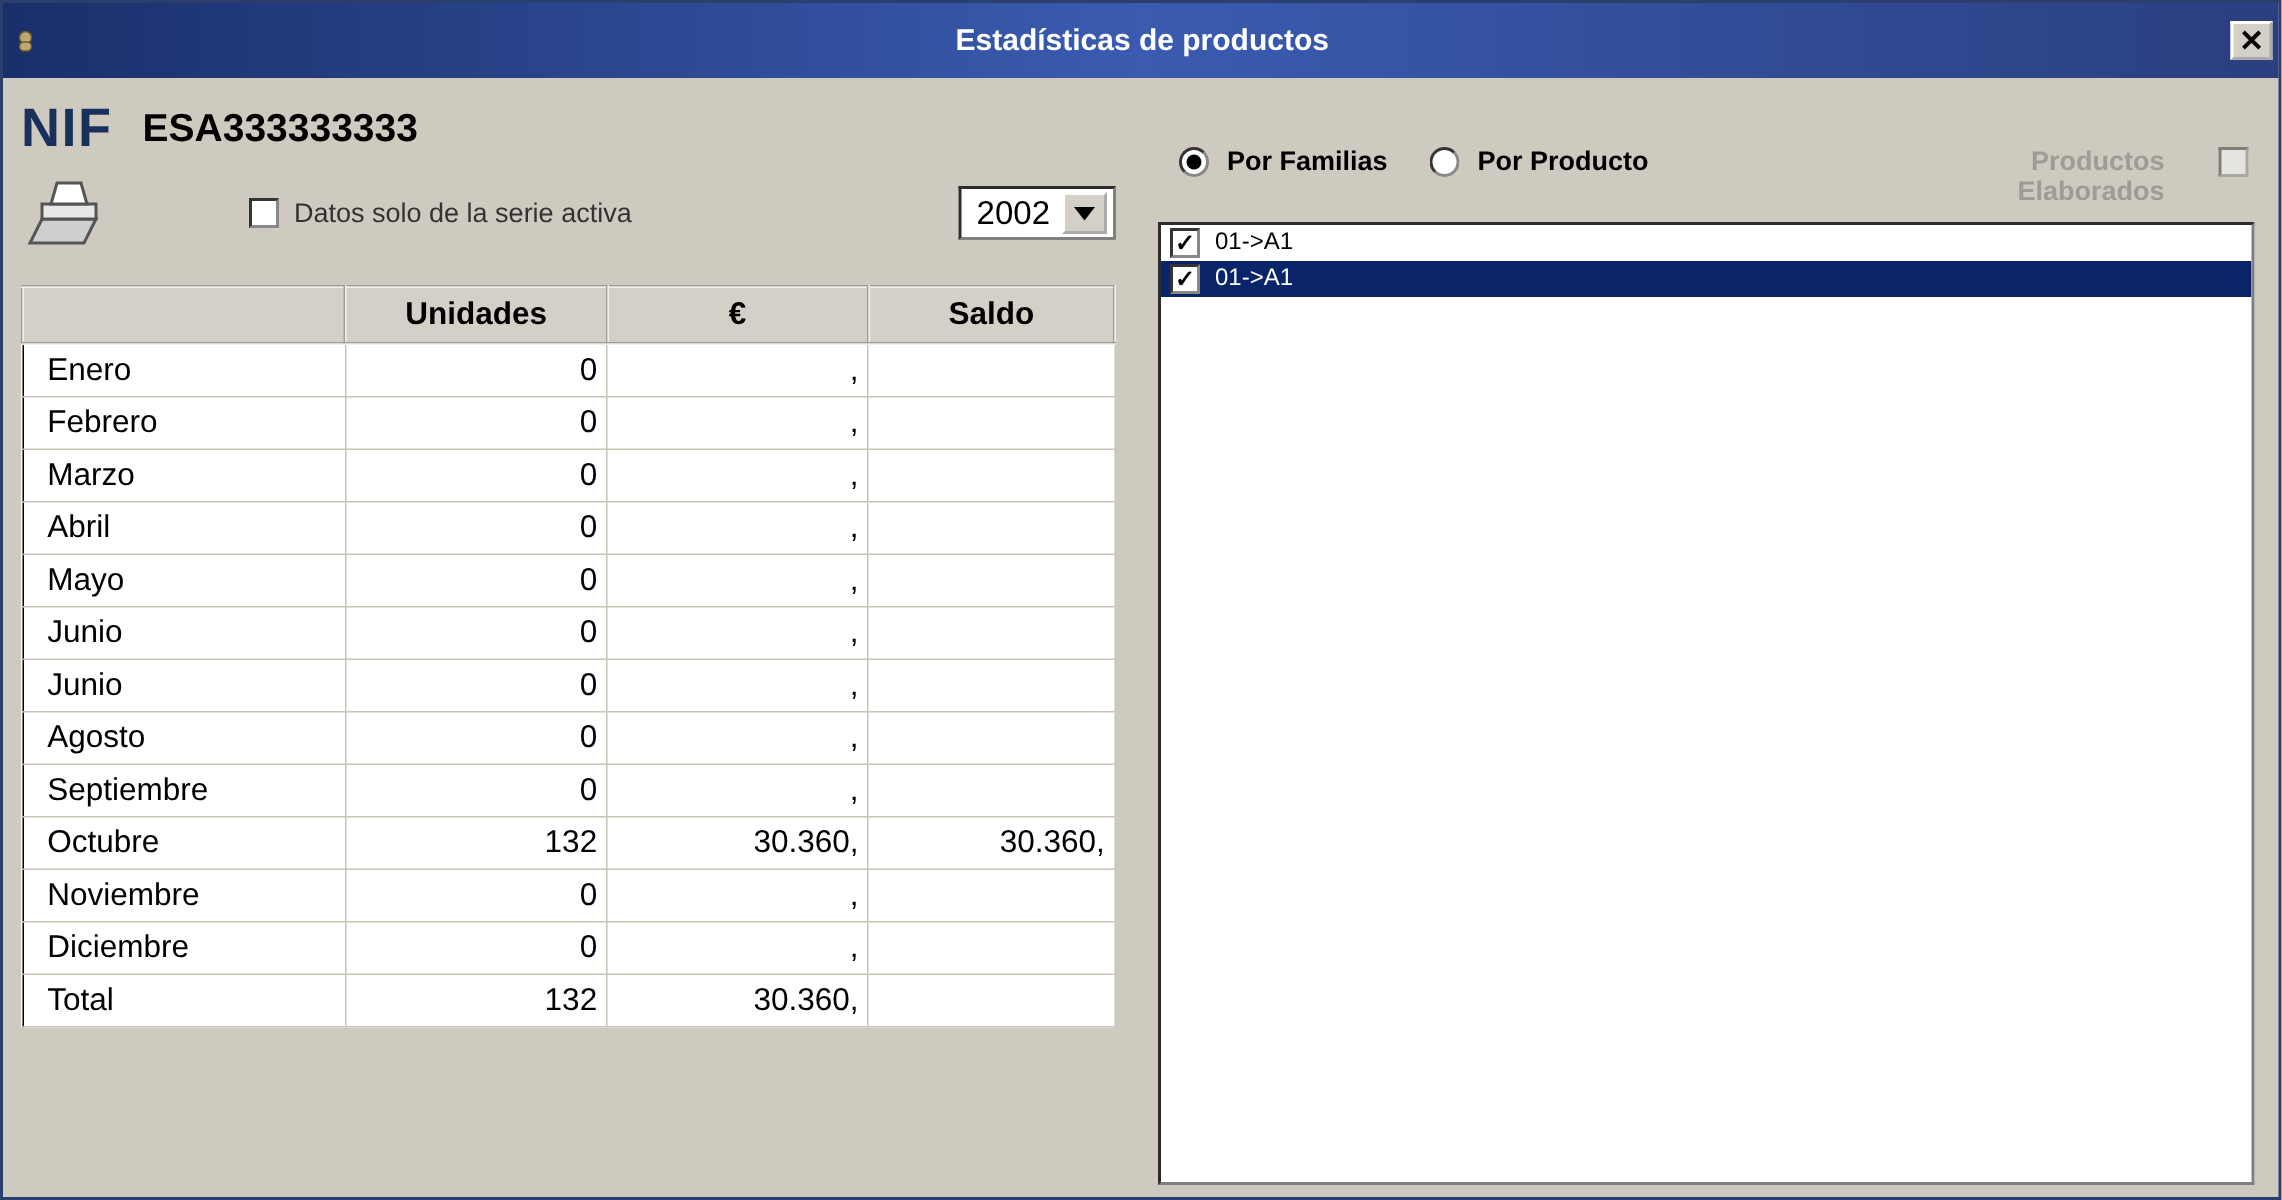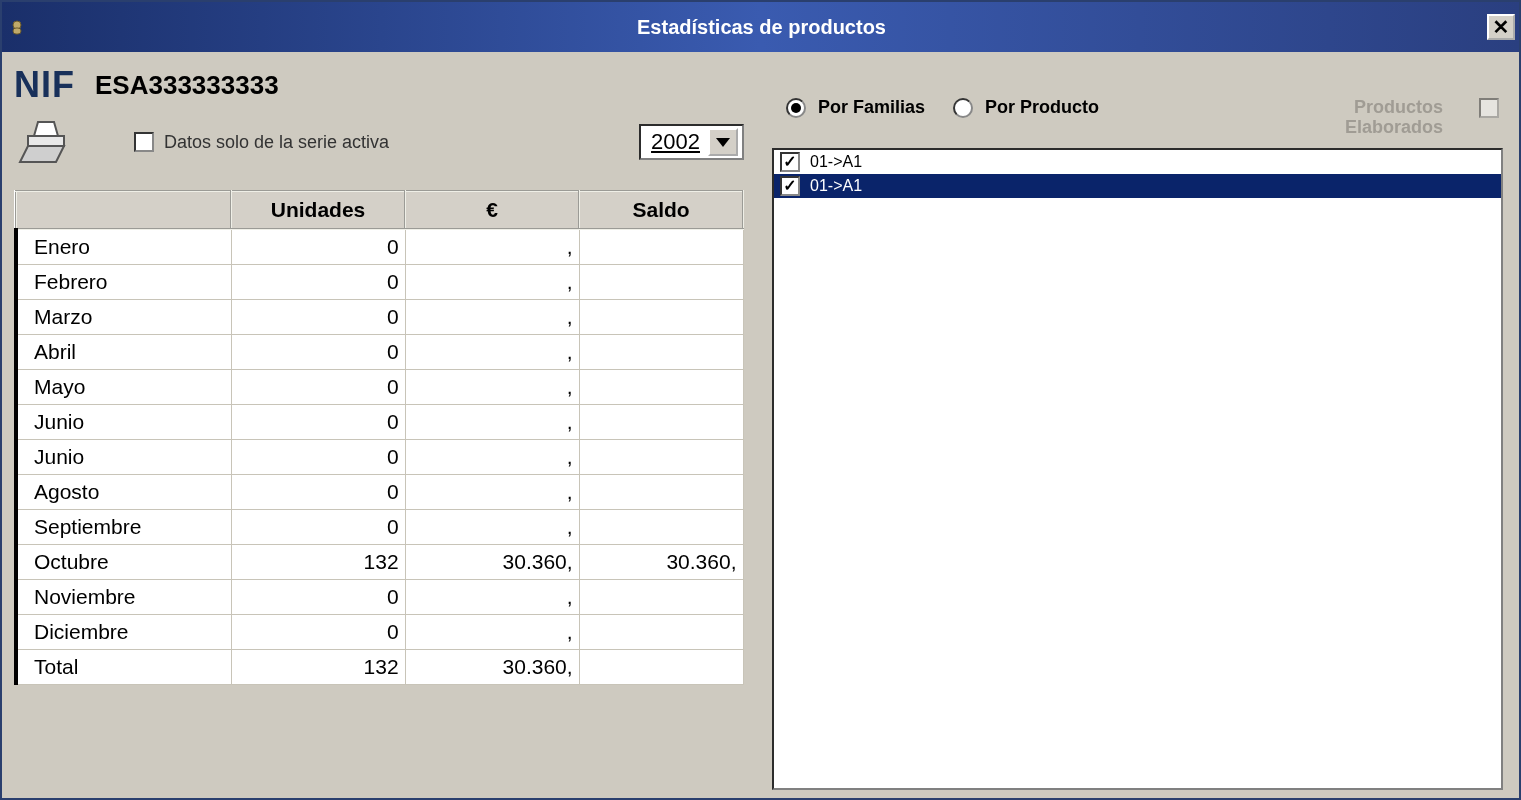--- a/index.html
+++ b/index.html
@@ -87,21 +87,21 @@
     gap: 12px;
     margin-bottom: 18px;
   }
   .print-icon {
     width: 64px; height: 60px;
     display: flex; align-items: center; justify-content: center;
     color: #555;
   }
   .check-wrap {
     display: flex; align-items: center; gap: 10px;
-    margin-left: 44px;
+    margin-left: 76px;
   }
   .winp-checkbox, .wcheck {
     width: 20px; height: 20px;
     background: #fff;
     border: 2px inset #888;
     display: inline-flex;
     align-items: center;
     justify-content: center;
     font-size: 16px;
     color: #000;
@@ -111,21 +111,20 @@
   .year-select {
     margin-left: auto;
     display: flex;
     align-items: center;
     border: 2px inset #808080;
     background: #fff;
     height: 36px;
     padding: 0 4px 0 10px;
     font-size: 22px;
     gap: 8px;
-    text-decoration: underline;
   }
   .year-select .arrow-btn {
     width: 30px; height: 28px;
     background: #d4d0c8;
     border: 2px outset #fff;
     display: flex; align-items: center; justify-content: center;
     cursor: pointer;
   }
   .arrow-down {
     width: 0; height: 0;
@@ -147,21 +146,21 @@
     color: #000;
     text-align: center;
   }
   .data-table td {
     border-bottom: 1px solid #c8c4b8;
     border-right: 1px solid #c8c4b8;
     padding: 5px 10px;
     background: #fff;
     height: 34px;
   }
-  .data-table td:first-child { border-left: 4px solid #000000; }
+  .data-table td:first-child { border-left: 1px solid #000000; }
   .data-table .col-month { width: 210px; text-align: left; padding-left: 16px; }
   .data-table .col-num { text-align: right; padding-right: 6px; }
   .right-top {
     display: flex;
     align-items: center;
     gap: 28px;
     padding: 14px 8px 10px 18px;
   }
   .radio {
     width: 20px; height: 20px;

